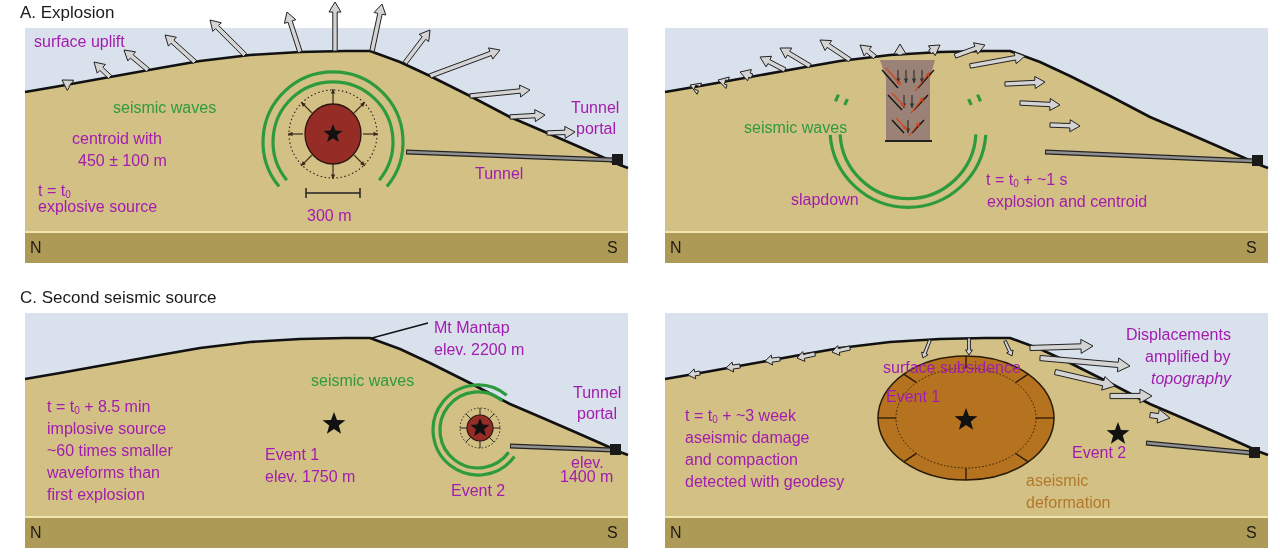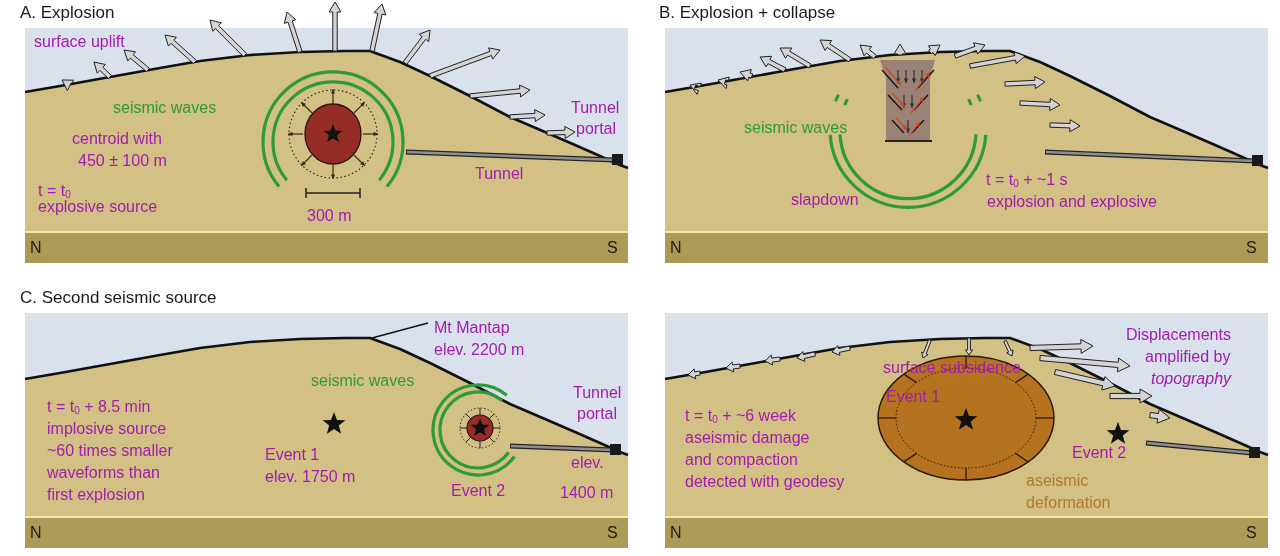--- a/index.html
+++ b/index.html
@@ -138,25 +138,24 @@
       <path d="M335.9,134.3 A68,68 0 0 1 200.1,134.3" fill="none" stroke="#2e9a3e" stroke-width="3.2"></path>
       <path d="M345.8,134.9 A78,78 0 0 1 190.2,134.9" fill="none" stroke="#2e9a3e" stroke-width="3.2"></path>
       <path d="M204.8,105.0 A68,68 0 0 1 207.4,99.1" fill="none" stroke="#2e9a3e" stroke-width="3.2"></path>
       <path d="M195.5,101.3 A78,78 0 0 1 198.5,94.6" fill="none" stroke="#2e9a3e" stroke-width="3.2"></path>
       <path d="M328.6,99.1 A68,68 0 0 1 331.2,105.0" fill="none" stroke="#2e9a3e" stroke-width="3.2"></path>
       <path d="M337.5,94.6 A78,78 0 0 1 340.5,101.3" fill="none" stroke="#2e9a3e" stroke-width="3.2"></path>
       <line x1="405" y1="152" x2="615" y2="161" stroke="#222" stroke-width="5"></line>
       <line x1="406" y1="152" x2="615" y2="161" stroke="#8f8f8f" stroke-width="2.5"></line>
       <rect x="612" y="155" width="11" height="11" fill="#1a1a1a"></rect>
     </svg>
-  <div class="ptitle" style="left:19px;top:3px;">B. Explosion + collapse</div>
   <div class="lbl green" style="left:104px;top:117px;">seismic waves</div>
   <div class="lbl" style="left:151px;top:189px;">slapdown</div>
   <div class="lbl" style="left:346px;top:169px;"><span>t = t</span><sub>0</sub><span> + ~1 s</span></div>
-  <div class="lbl" style="left:347px;top:191px;">explosion and explosive</div>
+  <div class="lbl" style="left:347px;top:191px;">explosion and centroid</div>
   <div class="ns" style="left:30px;top:239px;">N</div>
   <div class="ns" style="left:606px;top:239px;">S</div>
 </div>
 
 <div class="panel" style="left:0;top:278px;text-align:right;">
   <svg width="640" height="278" class="scene">
       <rect x="25" y="35" width="603" height="203" fill="#d9e1ec"></rect>
       <polygon points="25,101 60,95 110,86 160,77 200,70 250,64 300,61 345,60 370,60 400,71 430,85 470,105 510,126 545,141 575,154 600,165 620,174 628,177 628,238 25,238" fill="#d3c084"></polygon>
       <polyline points="25,101 60,95 110,86 160,77 200,70 250,64 300,61 345,60 370,60 400,71 430,85 470,105 510,126 545,141 575,154 600,165 620,174 628,177" fill="none" stroke="#111" stroke-width="2.6" stroke-linejoin="round"></polyline>
       <rect x="25" y="238" width="603" height="2" fill="#f2e6b0"></rect>
@@ -188,21 +187,21 @@
   <div class="lbl" style="left:577px;top:125px;">portal</div>
   <div class="lbl" style="left:47px;top:118px;"><span>t = t</span><sub>0</sub><span> + 8.5 min</span></div>
   <div class="lbl" style="left:47px;top:140px;">implosive source</div>
   <div class="lbl" style="left:47px;top:162px;">~60 times smaller</div>
   <div class="lbl" style="left:47px;top:184px;">waveforms than</div>
   <div class="lbl" style="left:47px;top:206px;">first explosion</div>
   <div class="lbl" style="left:265px;top:166px;">Event 1</div>
   <div class="lbl" style="left:265px;top:188px;">elev. 1750 m</div>
   <div class="lbl" style="left:451px;top:202px;">Event 2</div>
   <div class="lbl" style="left:571px;top:174px;">elev.</div>
-  <div class="lbl" style="left:560px;top:204px;">1400 m</div>
+  <div class="lbl" style="left:560px;top:188px;">1400 m</div>
   <div class="ns" style="left:30px;top:246px;">N</div>
   <div class="ns" style="left:607px;top:246px;">S</div>
 </div>
 
 <div class="panel" style="left:640px;top:278px;">
   <svg width="640" height="278" class="scene">
       <rect x="25" y="35" width="603" height="203" fill="#d9e1ec"></rect>
       <polygon points="25,101 60,95 110,86 160,77 200,70 250,64 300,61 345,60 370,60 400,71 430,85 470,105 510,126 545,141 575,154 600,165 620,174 628,177 628,238 25,238" fill="#d3c084"></polygon>
       <polyline points="25,101 60,95 110,86 160,77 200,70 250,64 300,61 345,60 370,60 400,71 430,85 470,105 510,126 545,141 575,154 600,165 620,174 628,177" fill="none" stroke="#111" stroke-width="2.6" stroke-linejoin="round"></polyline>
       <rect x="25" y="238" width="603" height="2" fill="#f2e6b0"></rect>
@@ -235,21 +234,21 @@
       <line x1="506" y1="165" x2="612" y2="175" stroke="#222" stroke-width="5"></line>
       <line x1="507" y1="165" x2="612" y2="175" stroke="#8f8f8f" stroke-width="2.5"></line>
       <rect x="609" y="169" width="11" height="11" fill="#1a1a1a"></rect>
     </svg>
   <div class="lbl" style="left:243px;top:39px;margin-top:40px;">surface subsidence</div>
   <div class="lbl" style="left:486px;top:46px;">Displacements</div>
   <div class="lbl" style="left:505px;top:68px;">amplified by</div>
   <div class="lbl" style="left:511px;top:90px;font-style:italic;">topography</div>
   <div class="lbl" style="left:246px;top:108px;">Event 1</div>
   <div class="lbl" style="left:432px;top:164px;">Event 2</div>
-  <div class="lbl" style="left:45px;top:127px;"><span>t = t</span><sub>0</sub><span> + ~6 week</span></div>
+  <div class="lbl" style="left:45px;top:127px;"><span>t = t</span><sub>0</sub><span> + ~3 week</span></div>
   <div class="lbl" style="left:45px;top:149px;">aseismic damage</div>
   <div class="lbl" style="left:45px;top:171px;">and compaction</div>
   <div class="lbl" style="left:45px;top:193px;">detected with geodesy</div>
   <div class="lbl brown" style="left:386px;top:192px;">aseismic</div>
   <div class="lbl brown" style="left:386px;top:214px;">deformation</div>
   <div class="ns" style="left:30px;top:246px;">N</div>
   <div class="ns" style="left:606px;top:246px;">S</div>
 </div>
 
 </body></html>

